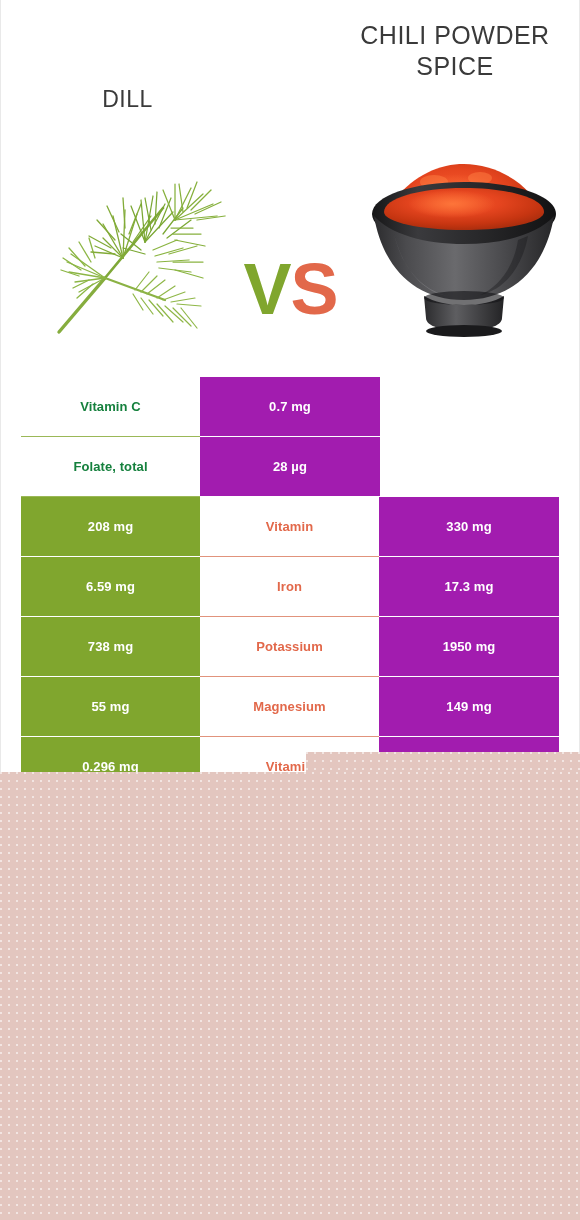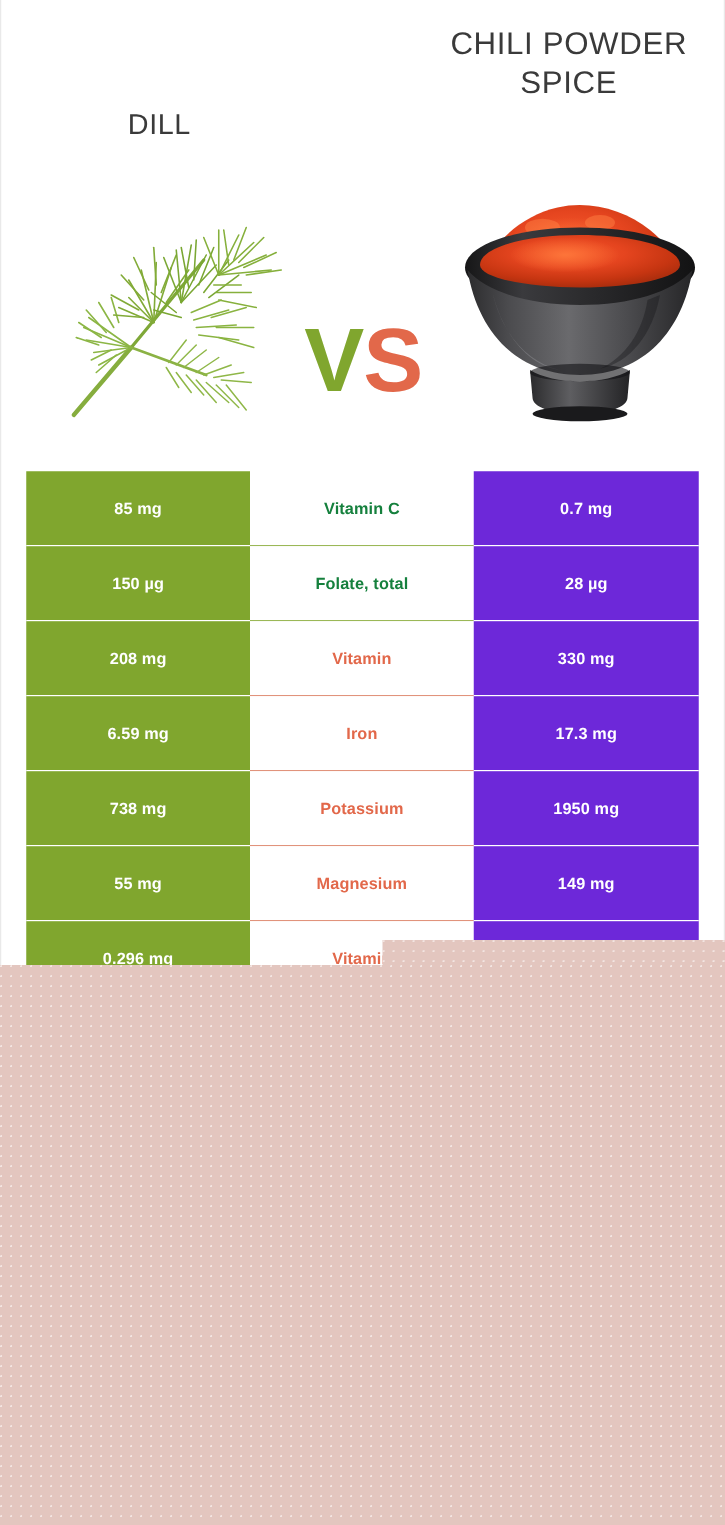--- a/index.html
+++ b/index.html
@@ -132,21 +132,21 @@
     letter-spacing: 0.1px;
   }
   .cell.val-left {
     width: 179px;
     background: #80a62e;
     color: #ffffff;
     border-bottom: 1px solid #ffffff;
   }
   .cell.val-right {
     width: 180px;
-    background: #6d28d9;
+    background: #a21caf;
     color: #ffffff;
     border-bottom: 1px solid #ffffff;
   }
   .cell.label {
     width: 179px;
     background: #ffffff;
     font-size: 13px;
     font-weight: 700;
   }
   .cell.label.green  { color: #15803d; border-bottom: 1px solid #9bb857; }
@@ -356,26 +356,24 @@
         <path d="M56 148 L58 170 C58 178 74 183 96 183 C118 183 134 178 134 170 L136 148
                  C126 154 112 157 96 157 C80 157 66 154 56 148 Z" fill="url(#footG)"></path>
         <ellipse cx="96" cy="183" rx="38" ry="6" fill="#1a1a1c"></ellipse>
         <ellipse cx="96" cy="150" rx="40" ry="7" fill="#131315" opacity="0.6"></ellipse>
       </svg>
     </div>
   </div>
 
   <div class="table" id="table">
       <div class="trow">
-        <div class="cell val-left">85 mg</div>
         <div class="cell label green">Vitamin C</div>
         <div class="cell val-right">0.7 mg</div>
       </div>
       <div class="trow">
-        <div class="cell val-left">150 µg</div>
         <div class="cell label green">Folate, total</div>
         <div class="cell val-right">28 µg</div>
       </div>
       <div class="trow">
         <div class="cell val-left">208 mg</div>
         <div class="cell label orange">Vitamin</div>
         <div class="cell val-right">330 mg</div>
       </div>
       <div class="trow">
         <div class="cell val-left">6.59 mg</div>

